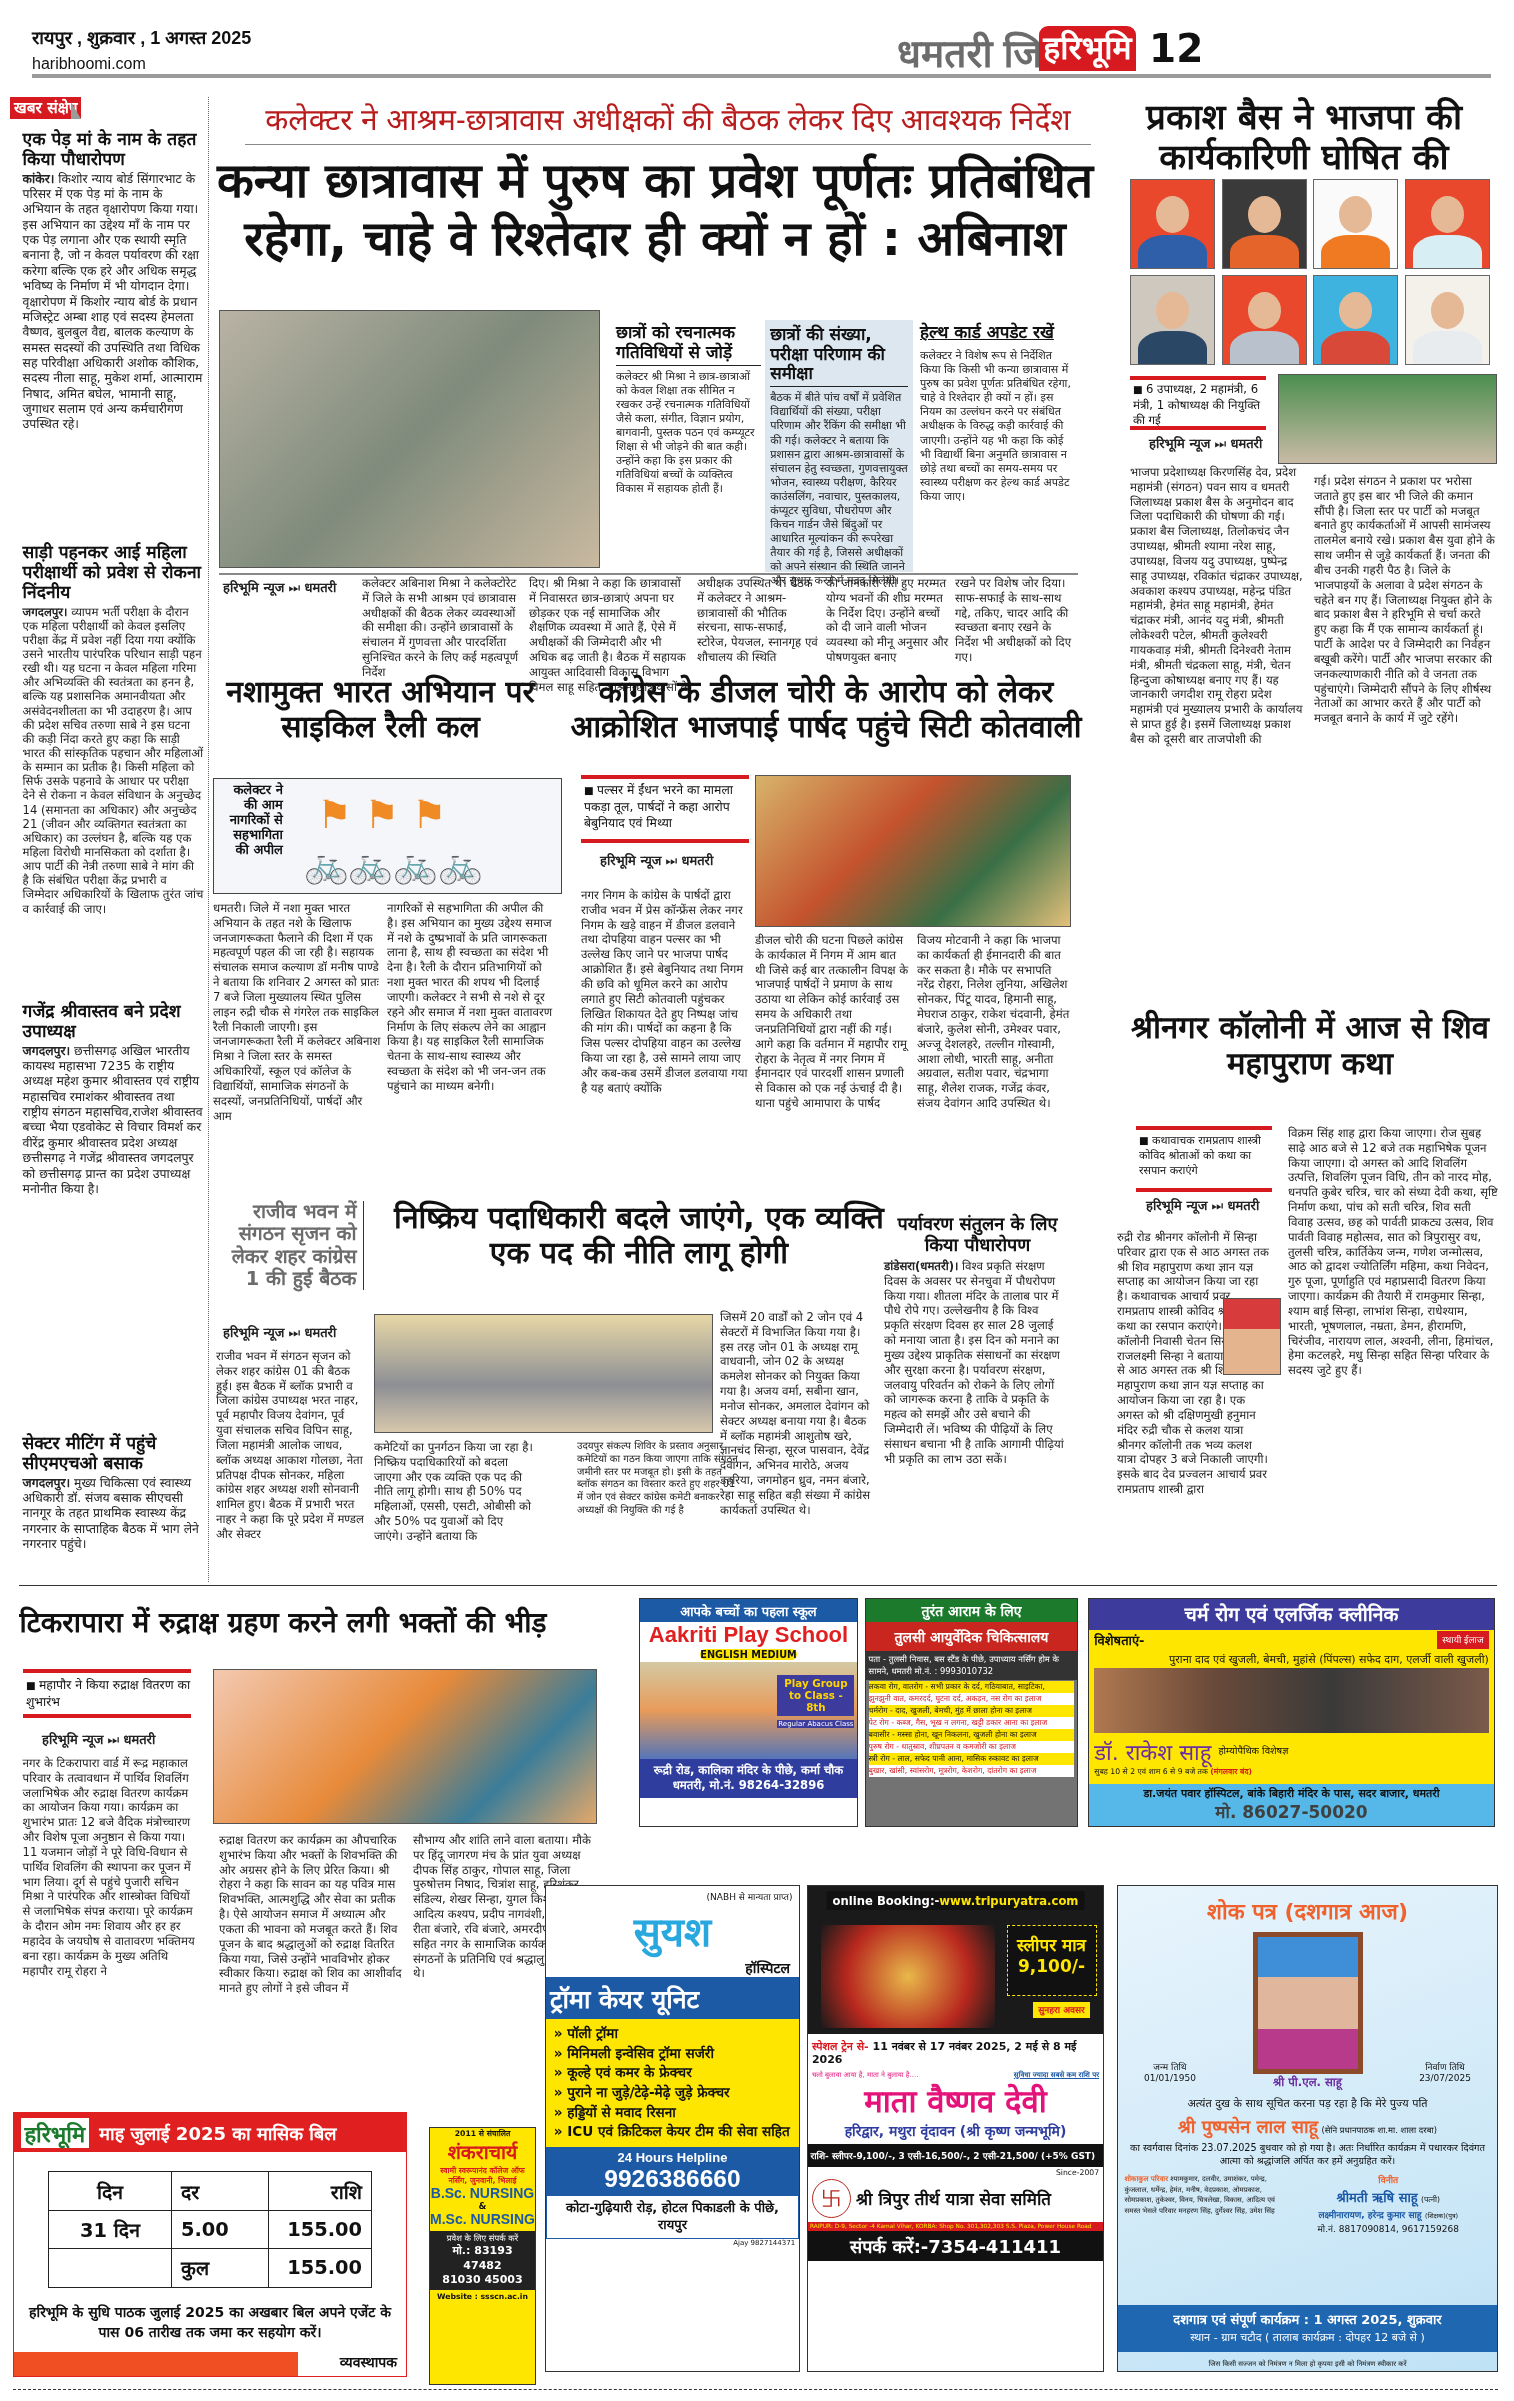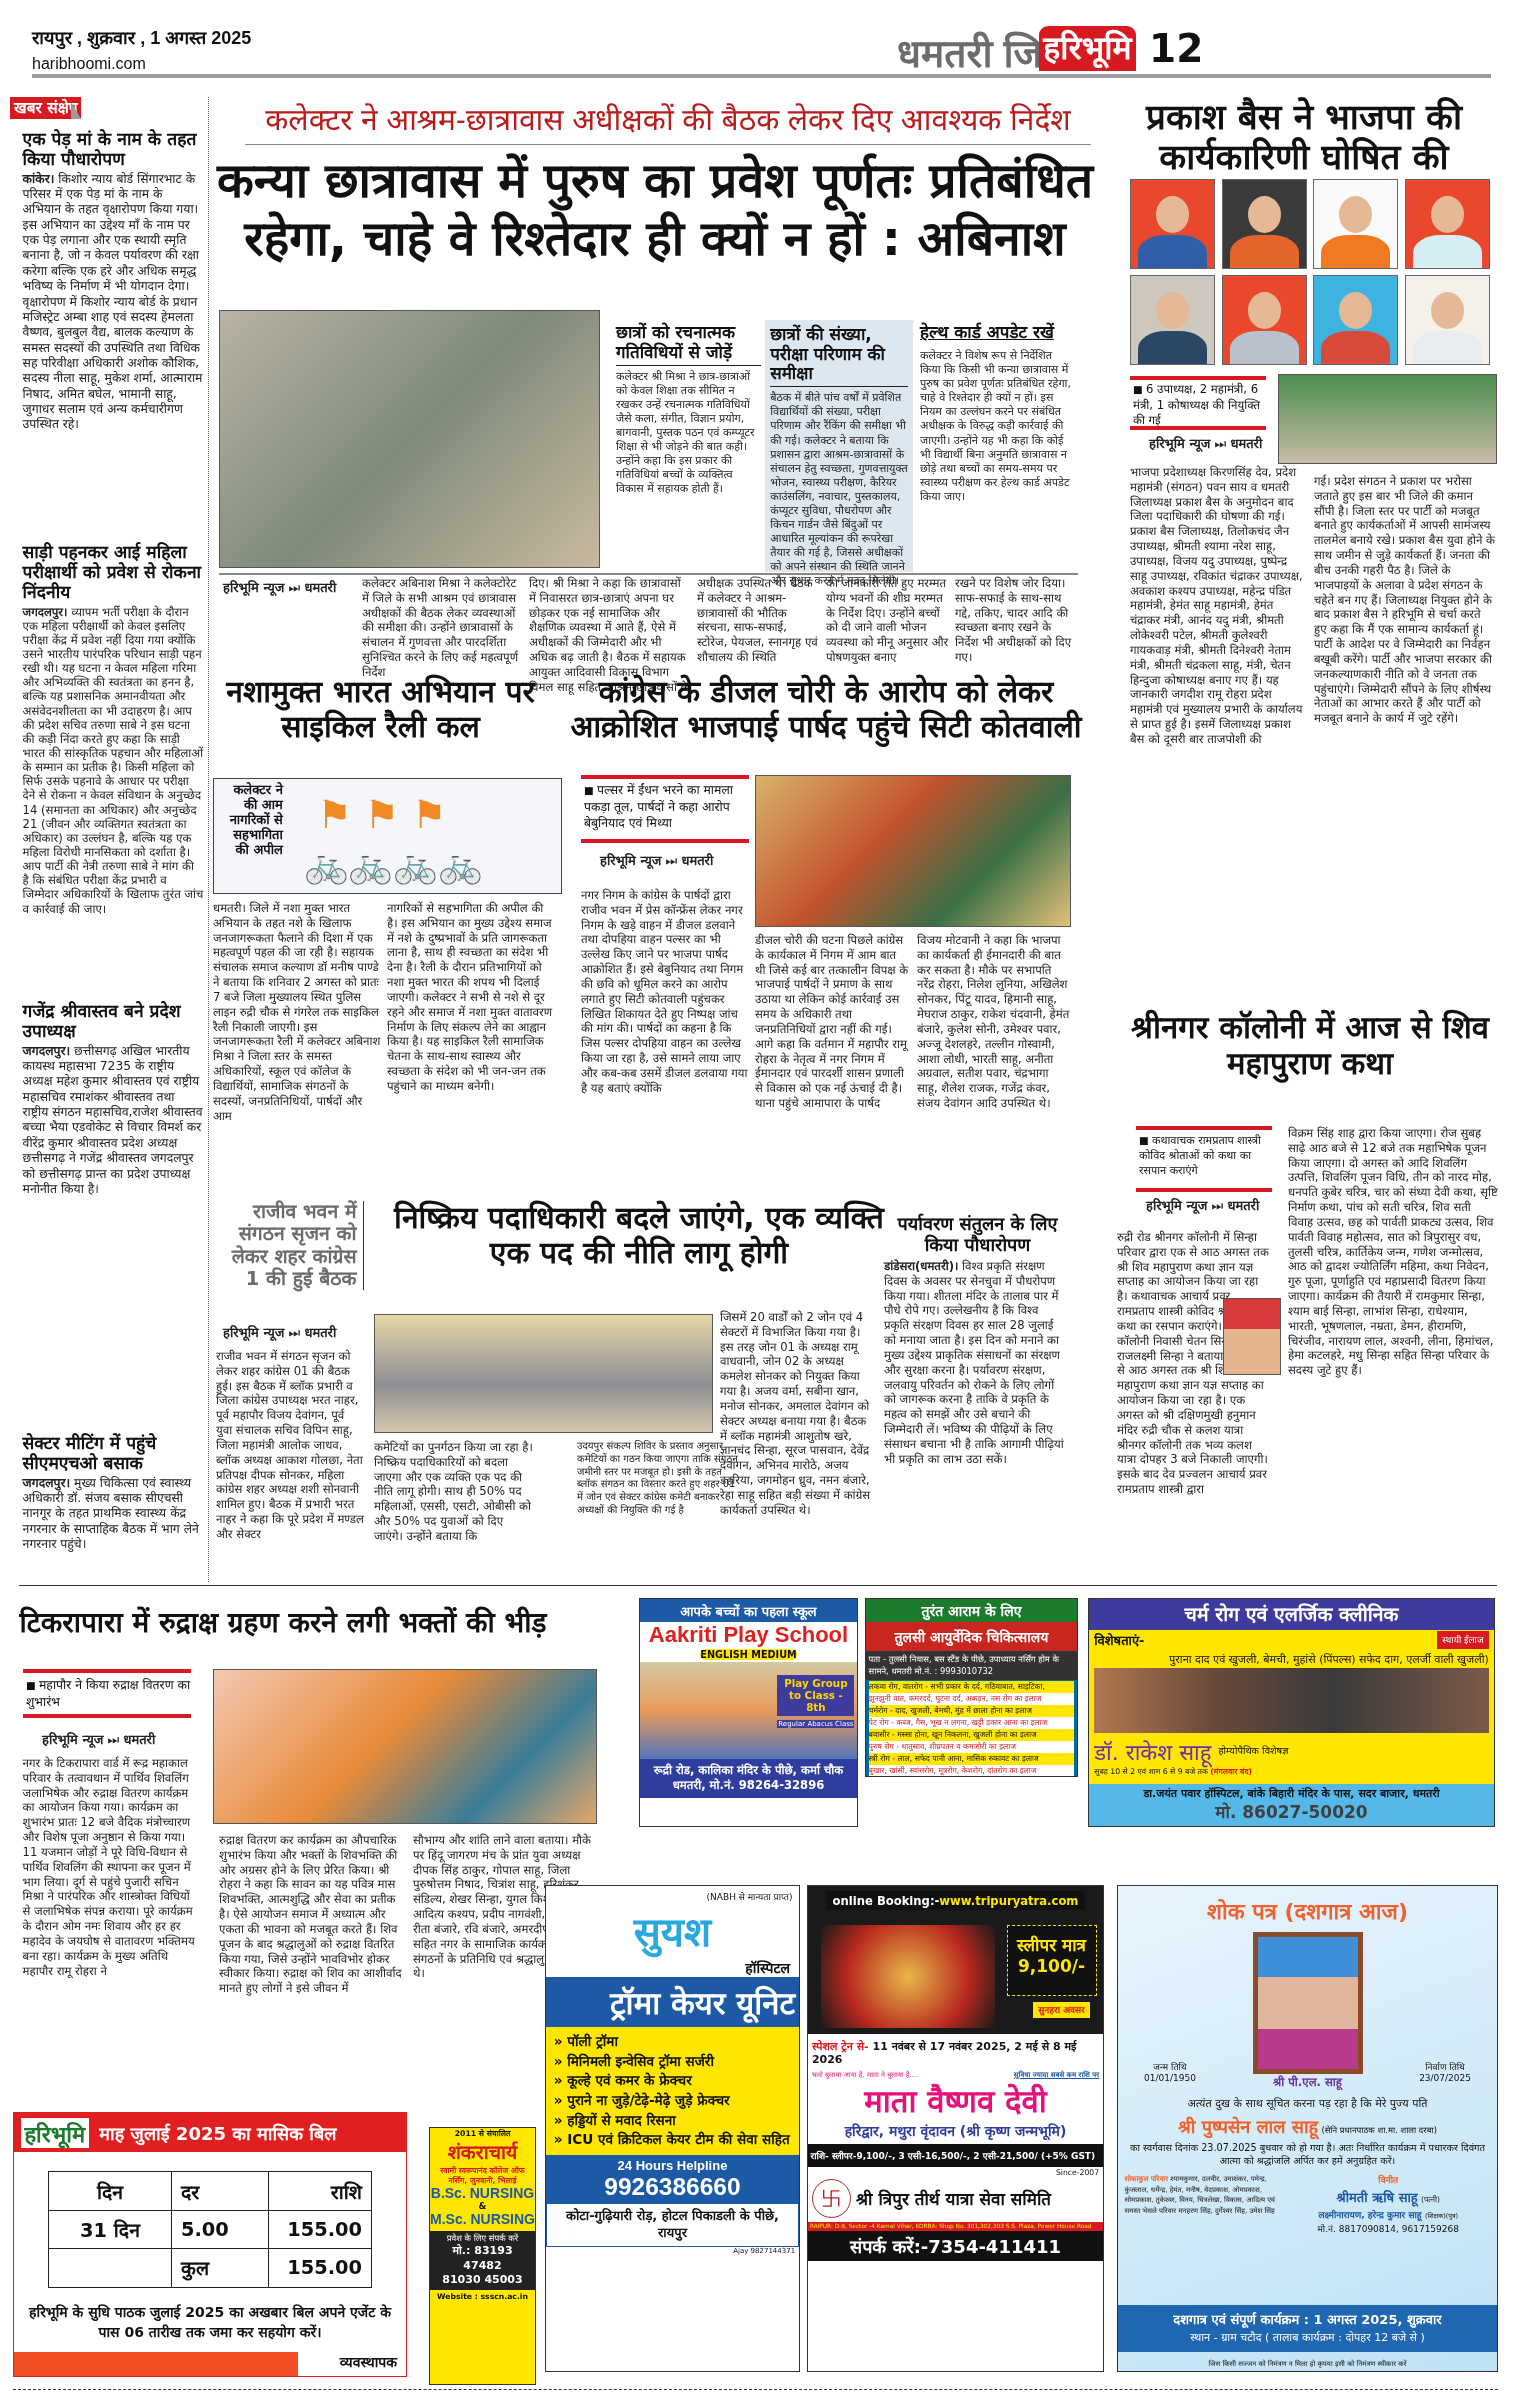--- a/index.html
+++ b/index.html
@@ -223,21 +223,21 @@
   <div style="height:97px;background:linear-gradient(180deg,#d4c9a3,#e89b5a 50%,#5475b9);position:relative">
     <div style="position:absolute;right:2.6px;top:13px;width:77px;background:#3d3b9c;color:#ffd400;font-weight:bold;font-size:10.3px;text-align:center;padding:2.6px">Play Group to Class - 8th</div>
     <div style="position:absolute;right:2.6px;top:58px;width:77px;background:#3d3b9c;color:#fff;font-size:7px;text-align:center">Regular Abacus Class</div>
   </div>
   <div style="background:#2f3e9e;color:#fff;font-weight:bold;font-size:11.6px;text-align:center;padding:3.9px;line-height:1.35">
       <div>रूद्री रोड, कालिका मंदिर के पीछे, कर्मा चौक</div>
       <div>धमतरी, मो.नं. 98264-32896</div>
     </div>
 </div>
 
-<div class="ad" style="left:865px;top:1598px;width:213px;height:179px;background:#0369a1">
+<div class="ad" style="left:865px;top:1598px;width:213px;height:229px;background:#737373">
   <div style="background:#1b7a2c;color:#fff;font-weight:bold;font-size:14px;text-align:center;padding:1.9px">तुरंत आराम के लिए</div>
   <div style="background:#c8261f;color:#fff;font-weight:bold;font-size:14px;text-align:center;padding:5.2px 1.9px">तुलसी आयुर्वेदिक चिकित्सालय</div>
   <div style="background:#333;color:#fff;font-size:8.4px;padding:2.6px;line-height:1.4">पता - तुलसी निवास, बस स्टैंड के पीछे, उपाध्याय नर्सिंग होम के सामने, धमतरी मो.नं. : 9993010732</div>
   <div id="tulsi-lines" style="font-size:7.7px;line-height:1.55;padding:1.3px 2.6px">
       <div style="background: rgb(255, 230, 0); color: rgb(17, 17, 17);">लकवा रोग, वातरोग - सभी प्रकार के दर्द, गठियाबात, साइटिका,</div>
       <div style="background: rgb(255, 255, 255); color: rgb(215, 25, 32);">झुनझुनी वात, कमरदर्द, घुटना दर्द, अकड़न, नस रोग का इलाज</div>
       <div style="background: rgb(255, 230, 0); color: rgb(17, 17, 17);">चर्मरोग - दाद, खुजली, बेमची, मुंह में छाला होना का इलाज</div>
       <div style="background: rgb(255, 255, 255); color: rgb(215, 25, 32);">पेट रोग - कब्ज, गैस, भूख न लगना, खट्टी डकार आना का इलाज</div>
       <div style="background: rgb(255, 230, 0); color: rgb(17, 17, 17);">बवासीर - मस्सा होना, खून निकलना, खुजली होना का इलाज</div>
       <div style="background: rgb(255, 255, 255); color: rgb(215, 25, 32);">पुरुष रोग - धातुस्राव, शीघ्रपतन व कमजोरी का इलाज</div>
@@ -277,21 +277,21 @@
     <div style="font-size:11px;font-weight:bold">मो.: 83193 47482</div>
     <div style="font-size:11px;font-weight:bold">81030 45003</div>
   </div>
   <div style="text-align:center;font-size:7.7px;font-weight:bold;margin-top:2.6px">Website : ssscn.ac.in</div>
 </div>
 
 <div class="ad" style="left:545px;top:1885px;width:255px;height:487px;background:#fff">
   <div style="text-align:right;font-size:9px;padding:3.9px 6.5px 0">(NABH से मान्यता प्राप्त)</div>
   <div style="text-align:center;font-size:40px;font-weight:bold;color:#29a8e0">सुयश</div>
   <div style="text-align:right;font-size:14px;font-weight:bold;padding-right:9px">हॉस्पिटल</div>
-  <div style="background:#1c5aa6;color:#fff;font-weight:bold;font-size:31px;text-align:right;padding:3.9px">ट्रॉमा केयर यूनिट</div>
+  <div style="background:#1c5aa6;color:#fff;font-weight:bold;font-size:25px;text-align:left;padding:3.9px">ट्रॉमा केयर यूनिट</div>
   <div id="suyash-services" style="background:#ffe600;padding:5.2px 7.7px;font-weight:bold;font-size:13.6px;line-height:1.45">
       <div>» पॉली ट्रॉमा</div>
       <div>» मिनिमली इन्वेसिव ट्रॉमा सर्जरी</div>
       <div>» कूल्हे एवं कमर के फ्रेक्चर</div>
       <div>» पुराने ना जुड़े/टेढ़े-मेढ़े जुड़े फ्रेक्चर</div>
       <div>» हड्डियों से मवाद रिसना</div>
       <div>» ICU एवं क्रिटिकल केयर टीम की सेवा सहित</div>
     </div>
   <div style="background:#1c5aa6;color:#fff;text-align:center;padding:2.6px">
     <div style="font-size:13px;font-weight:bold;font-family:'Liberation Sans',sans-serif">24 Hours Helpline</div>

